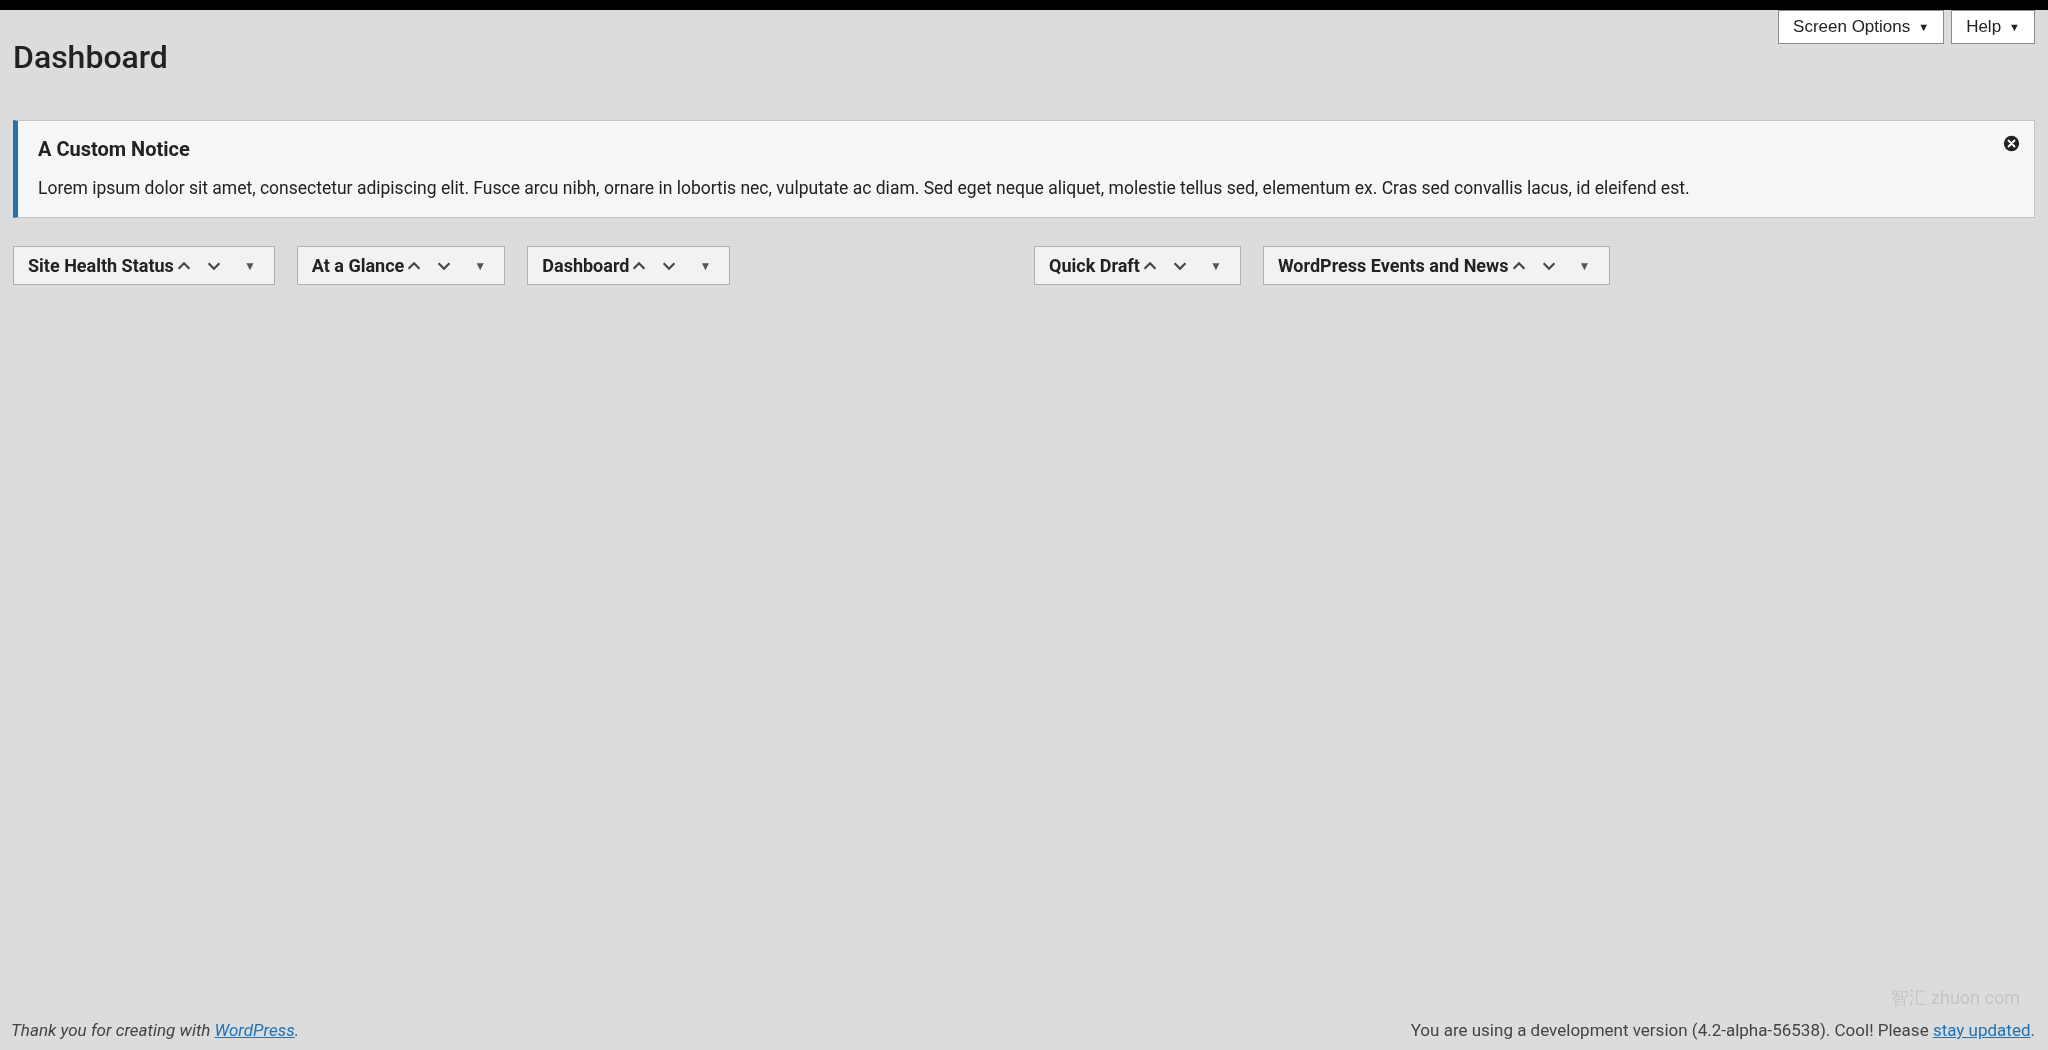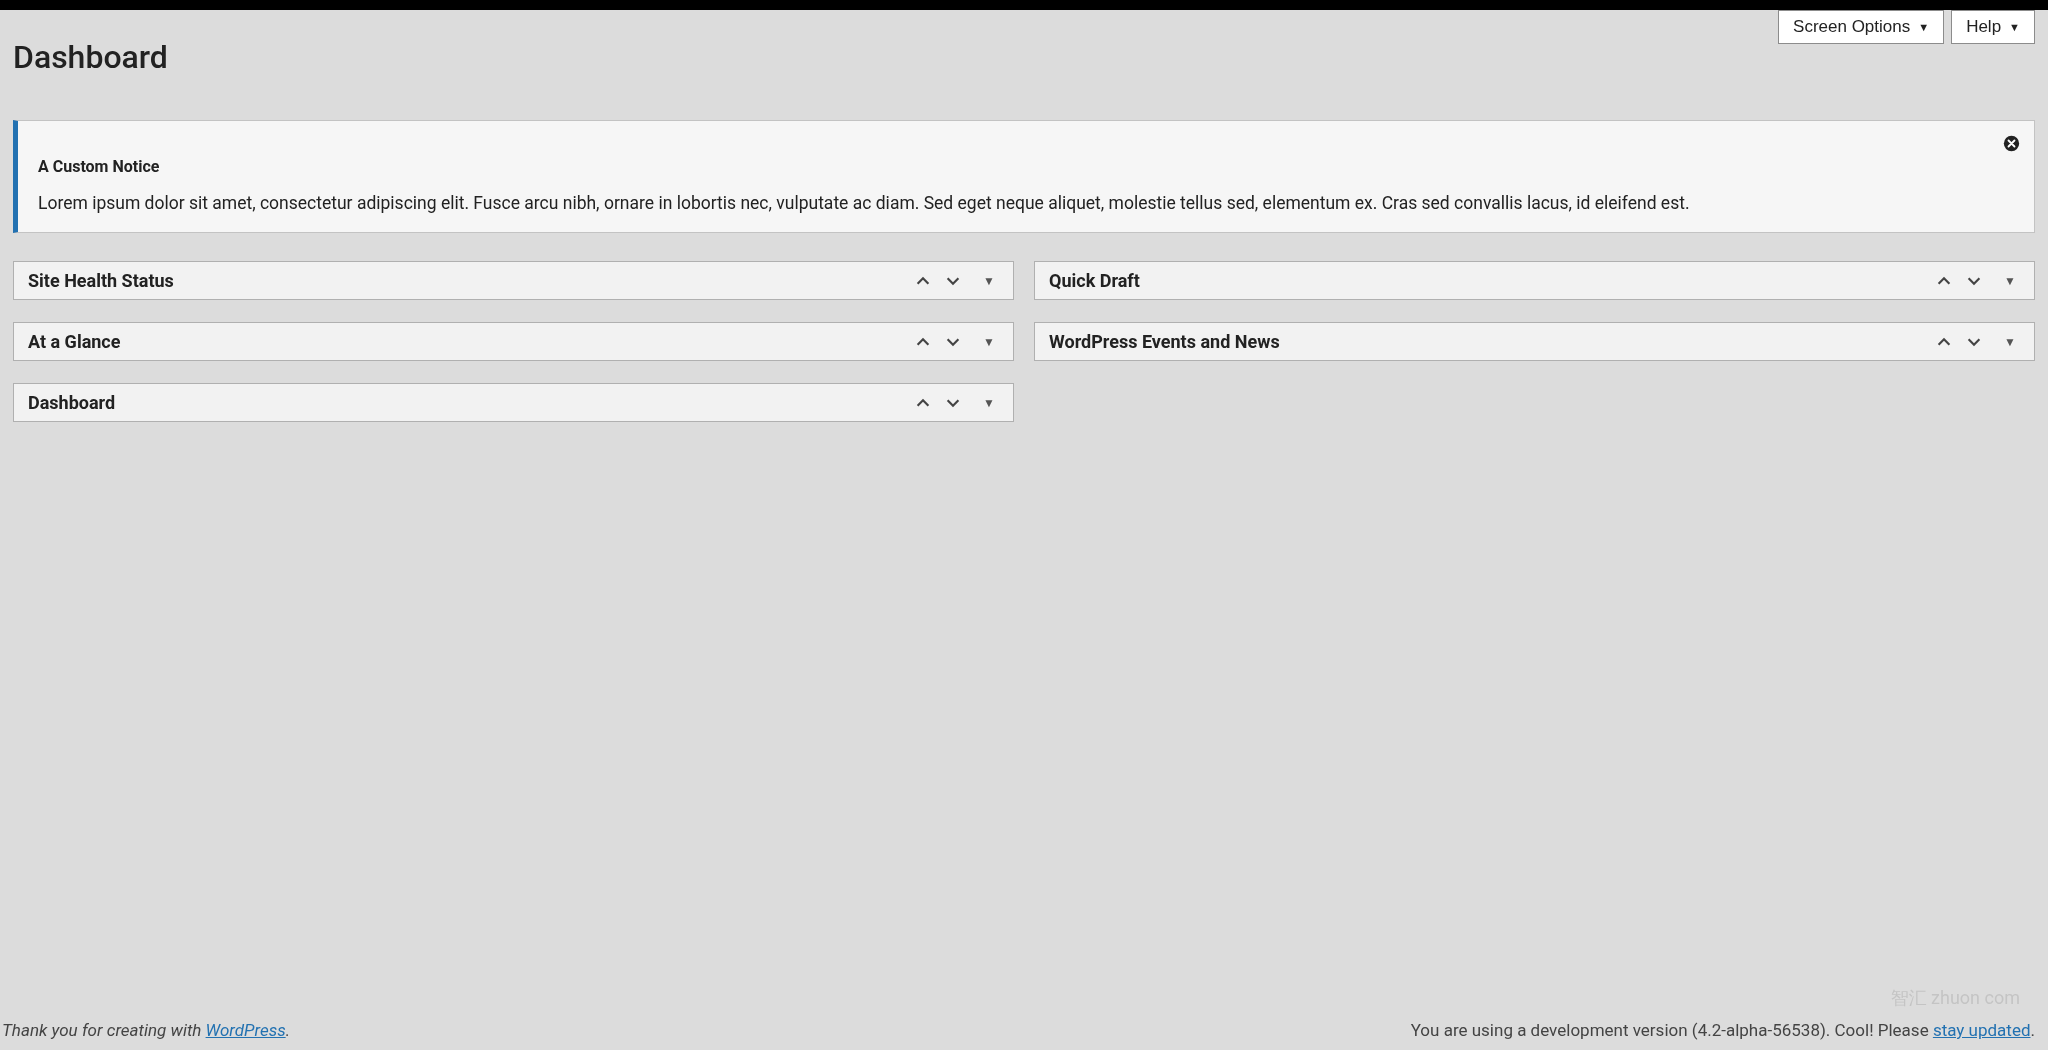--- a/index.html
+++ b/index.html
@@ -48,45 +48,44 @@
   }
   .notice {
     background: #f6f6f6;
     border: 1px solid #c3c3c3;
     border-left: 5px solid #2271b1;
     padding: 16px 55px 16px 20px;
     position: relative;
     margin-bottom: 28px;
   }
   .notice h2 {
-    font-size: 16px;
+    font-size: 20px;
     font-weight: 700;
     margin-bottom: 14px;
-    margin-top: 20px;
   }
   .notice p {
     line-height: 1.5;
   }
   .notice .dismiss {
     position: absolute;
     top: 14px;
     right: 14px;
     cursor: pointer;
     display: flex;
     align-items: center;
     justify-content: center;
   }
   .columns {
     display: flex;
     gap: 20px;
   }
   .column {
     flex: 1;
     display: flex;
-    flex-direction: column;
+    flex-direction: row;
     gap: 22px;
   }
   .postbox {
     background: #f2f2f2;
     border: 1px solid #b0b0b0;
   }
   .postbox-header {
     display: flex;
     align-items: center;
     padding: 8px 14px;
@@ -109,21 +108,21 @@
     font-size: 20px;
     color: #555;
     width: 20px;
   }
   .tri2 { font-size: 12px; margin-left: 6px; }
   .footer {
     position: absolute;
     bottom: 0;
     left: 0;
     right: 0;
-    padding: 4px 13px 10px 2px;
+    padding: 4px 13px 10px 11px;
     display: flex;
     justify-content: space-between;
     align-items: center;
     font-size: 17px;
     color: #444;
   }
   .footer .left { font-style: italic; }
   .footer a {
     color: #2271b1;
     text-decoration: underline;

